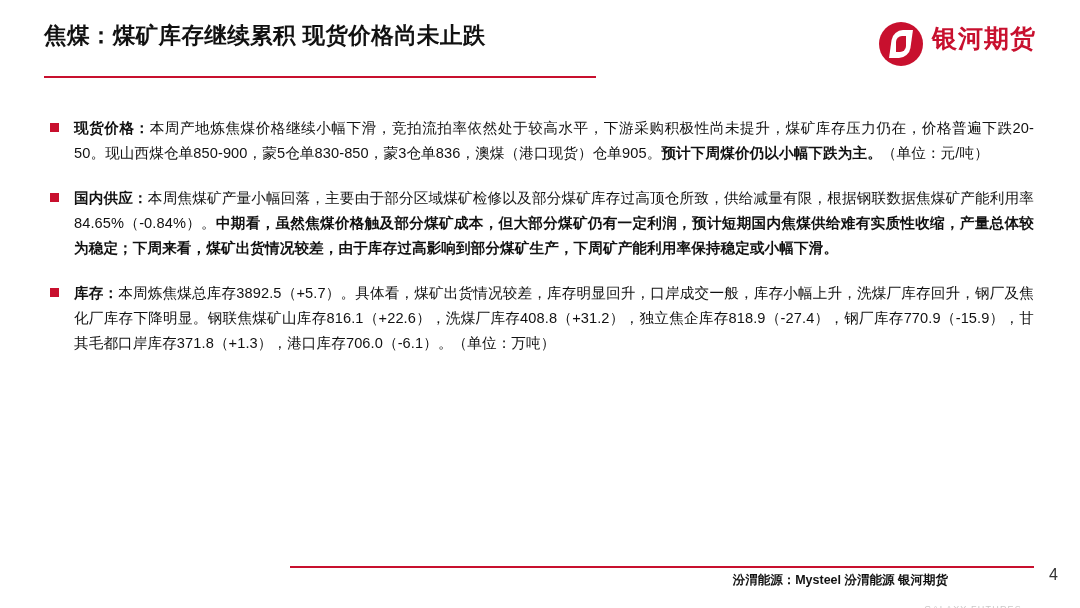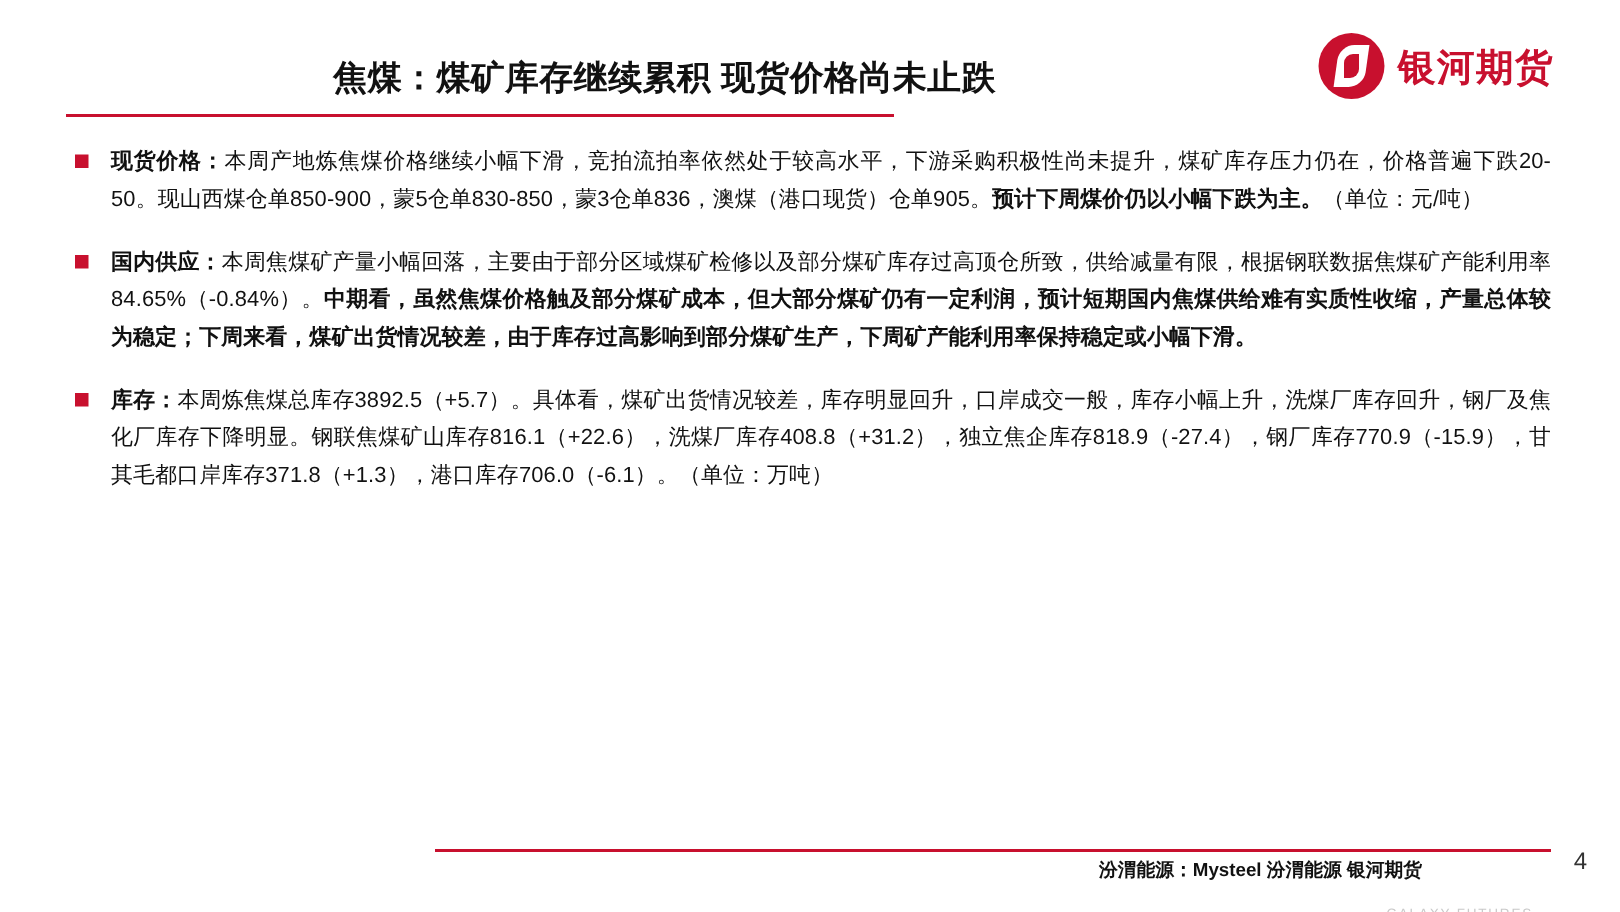--- a/index.html
+++ b/index.html
@@ -25,24 +25,23 @@
   
   .header {
     position: absolute;
     left: 0; top: 0;
     width: 1080px;
     height: 88px;
   }
   .title-bar {
     position: absolute;
     left: 44px;
-    top: 37px;
+    top: 21px;
     width: 620px;
     height: 40px;
-    text-align: right;
   }
   .slide-title {
     font-size: 22.5px;
     font-weight: bold;
     color: #111111;
     letter-spacing: 0.4px;
     white-space: nowrap;
     line-height: 30px;
   }
   .title-underline {
@@ -51,21 +50,21 @@
     top: 76px;
     width: 552px;
     height: 2.2px;
     background: #c8102e;
   }
   .logo-wrap {
     position: absolute;
     right: 44px;
     top: 22px;
     display: flex;
-    align-items: center;
+    align-items: flex-start;
     gap: 9px;
   }
   .logo-mark {
     width: 44px;
     height: 44px;
     border-radius: 50%;
     background: #c8102e;
     position: relative;
     flex: none;
   }
@@ -117,20 +116,21 @@
     width: 9px;
     height: 9px;
     background: #c8102e;
   }
   .para {
     font-size: 14.6px;
     line-height: 25px;
     color: #111111;
     text-align: justify;
     letter-spacing: 0.1px;
+    margin-top: 20px;
   }
   .lead {
     font-weight: bold;
   }
   .b {
     font-weight: bold;
   }
 
   
   .footer-line {

